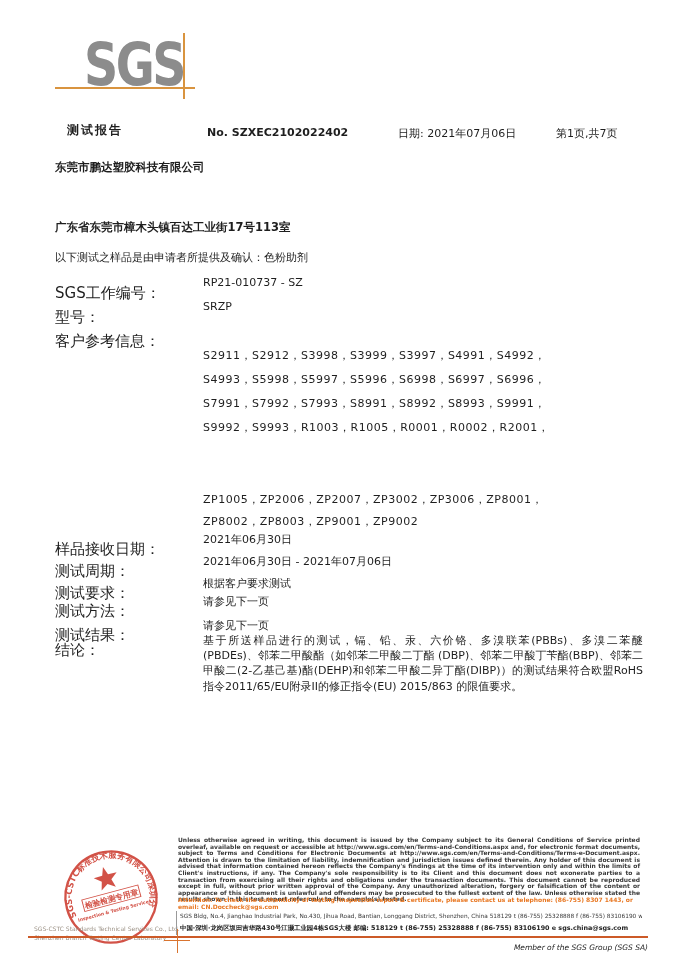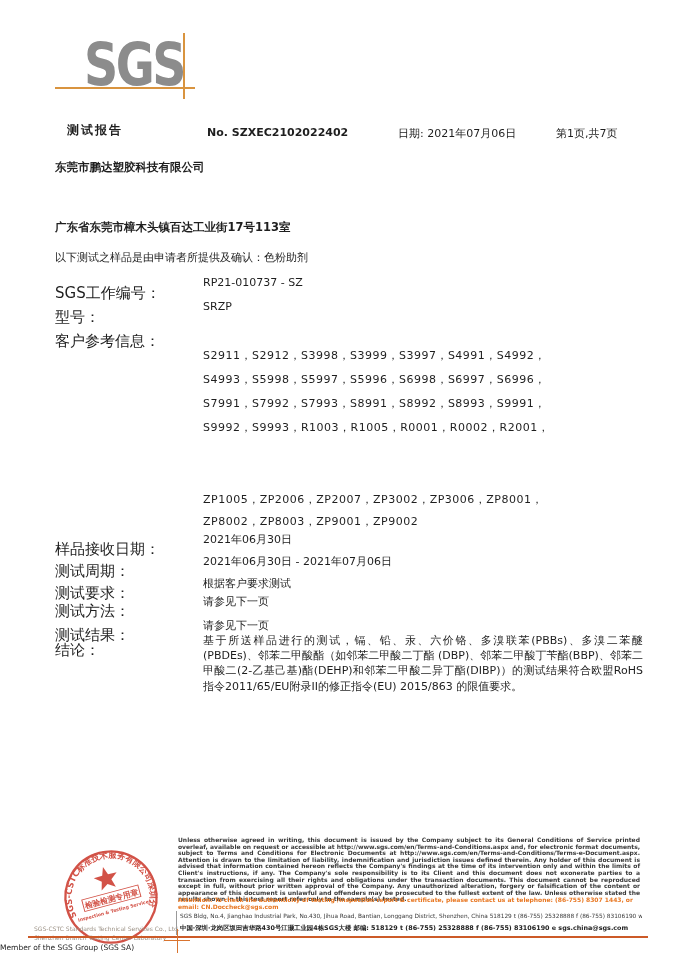--- a/index.html
+++ b/index.html
@@ -49,21 +49,21 @@
     color:#e87722; font-weight:bold;
   }
   .addr-en { left:180px; top:913px; width:462px; font-size:5.8px; color:#3a3a3a; white-space:nowrap; overflow:hidden; }
   .addr-cn { left:180px; top:924px; width:462px; font-size:6.4px; color:#222; font-weight:600; white-space:nowrap; overflow:hidden; }
   .addr-divider { left:175.5px; top:911px; width:1px; height:24px; background:#9a9a9a; }
 
   .footer-rule { left:28px; top:936px; width:620px; height:2px; background:#cc5a28; }
   .cross-h { left:164px; top:940px; width:26px; height:1.3px; background:#d9742f; }
   .cross-v { left:176.5px; top:929px; width:1.3px; height:24px; background:#d9742f; }
 
-  .member { left:0; top:943px; width:648px; text-align:left; font-size:7.5px; color:#222; }
+  .member { left:0; top:943px; width:648px; text-align:right; font-size:7.5px; color:#222;font-style:italic; }
 
   .lab1 { left:34px; top:925px; font-size:6px; color:#9a9084; white-space:nowrap; }
   .lab2 { left:34px; top:934px; font-size:6px; color:#9a9084; white-space:nowrap; }
 
   .seal { left:54px; top:840px; width:114px; height:114px; opacity:0.92; }
 </style>
 </head>
 <body>
 
 <div class="page">

